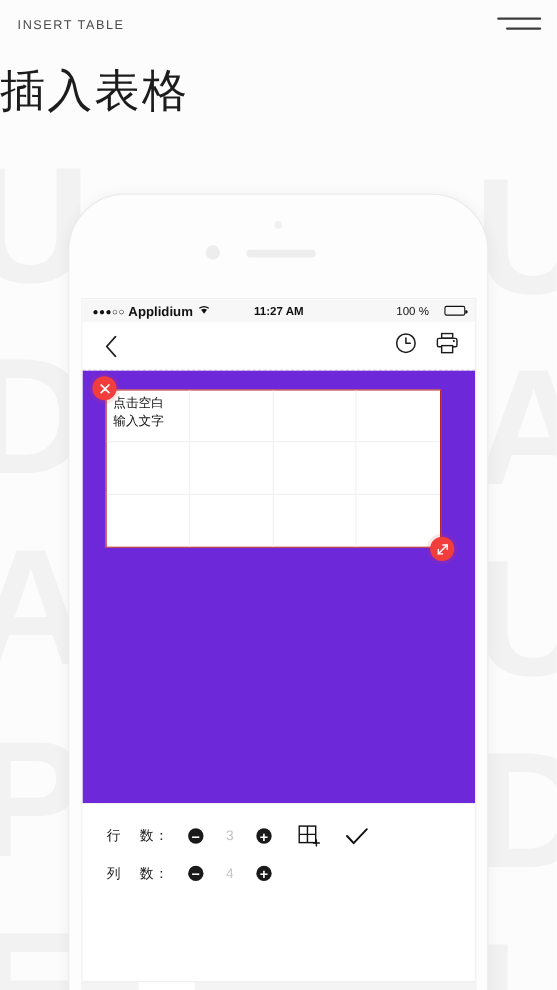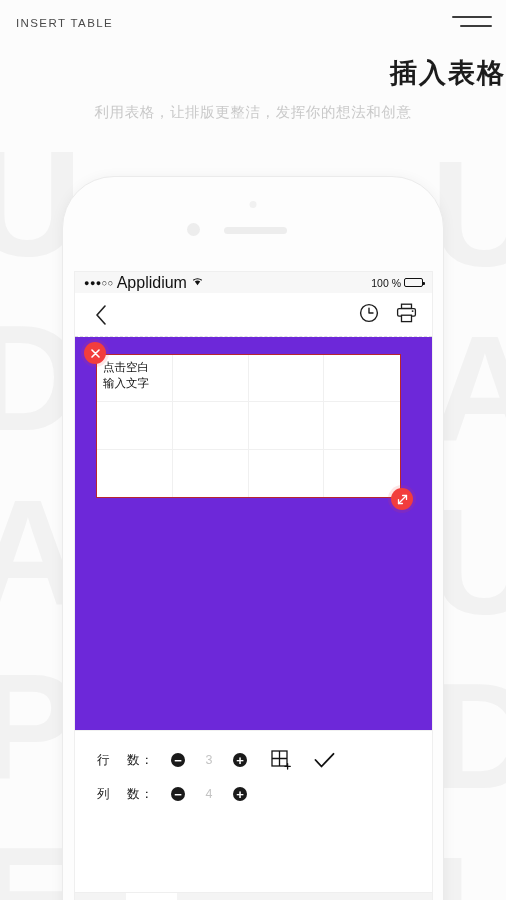--- a/index.html
+++ b/index.html
@@ -51,22 +51,22 @@
   }
   #menu-btn i {
     display:block; position:absolute;
     height:2px; background:#3c3c3c; border-radius:1px;
   }
   #menu-btn i:nth-child(1){ width:40px; left:0;  top:4px; }
   #menu-btn i:nth-child(2){ width:32px; left:8px; top:13px; }
 
   #title {
     position:absolute; left:0; right:0; top:55px;
-    text-align:right;
-    font-size:27px; font-weight:700;
+    text-align:left;
+    font-size:41px; font-weight:400;
     color:#1c1c1c;
     letter-spacing:2px;
   }
   #subtitle {
     position:absolute; left:0; right:0; top:103px;
     text-align:center;
     font-size:14.5px;
     color:#c9c9c9;
     letter-spacing:.6px;
   }
@@ -114,30 +114,30 @@
   
   #statusbar {
     height:21px;
     background:#f7f7f7;
     display:flex; align-items:center;
     padding:0 9px;
     font-size:10.5px; font-weight:700; color:#111;
     position:relative;
   }
   .dots { letter-spacing:.5px; font-size:9px; margin-right:3px; }
-  #carrier { font-weight:400; font-size:16px; }
+  #carrier { font-weight:700; font-size:12px; }
   #wifi {
     margin-left:5px; font-size:10px;
   }
   #clock-time {
     position:absolute; left:0; right:0; text-align:center;
     font-size:10.5px; font-weight:700;
   }
   #battery-wrap {
-    margin-left:auto; display:flex; align-items:center; gap:3px;
+    margin-left:auto; display:flex; align-items:center; gap:14px;
     font-size:10.5px; font-weight:400;
   }
   #battery-body {
     width:19px; height:9px;
     border:1px solid #111; border-radius:2px;
     padding:1px; position:relative;
   }
   #battery-fill { width:100%; height:100%; background:#111; border-radius:1px; }
   #battery-tip {
     position:absolute; right:-3px; top:3px;
@@ -297,39 +297,39 @@
 
 <div id="header">
   <div id="kicker">INSERT TABLE</div>
 
   <div id="menu-btn">
     <i></i>
     <i></i>
   </div>
 
   <div id="title">插入表格</div>
-  <div id="subtitle">利用表格，让排版更整洁，发挥你的想法和创意</div>
 </div>
 
 <div id="phone">
   <div id="camera"></div>
   <div id="sensor"></div>
   <div id="speaker"></div>
 
   <div id="screen">
 
     <div id="statusbar">
       <span class="dots">●●●○○</span>
       <span id="carrier">Applidium</span>
       <span id="wifi">
         <svg width="11" height="9" viewBox="0 0 11 9">
             <path d="M5.5 8.2 L8.2 4.6 Q5.5 2.6 2.8 4.6 Z" fill="#111"></path>
             <path d="M1.2 3.2 Q5.5 0.2 9.8 3.2" stroke="#111" stroke-width="1.1" fill="none"></path>
           </svg>
       </span>
+      <span id="clock-time">11:27 AM</span>
       <span id="battery-wrap">
         <span>100 %</span>
         <span id="battery-body">
           <span id="battery-fill"></span>
           <span id="battery-tip"></span>
         </span>
       </span>
     </div>
 
     <div id="navbar">

